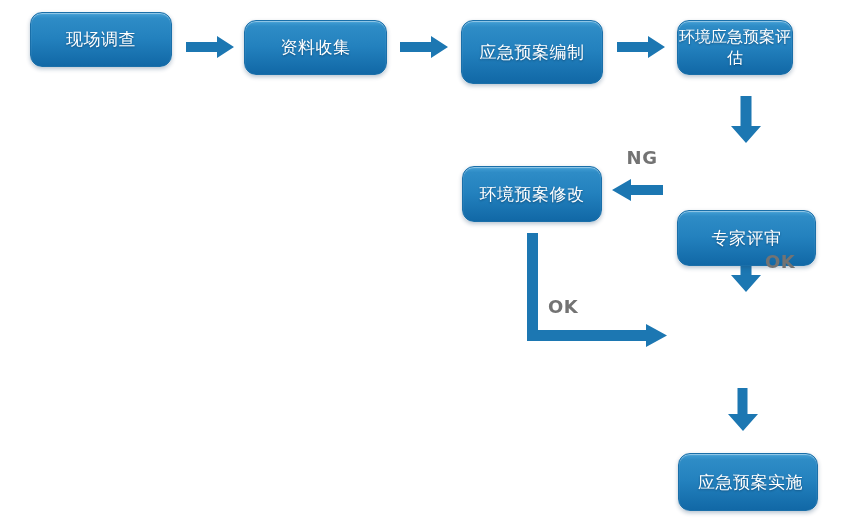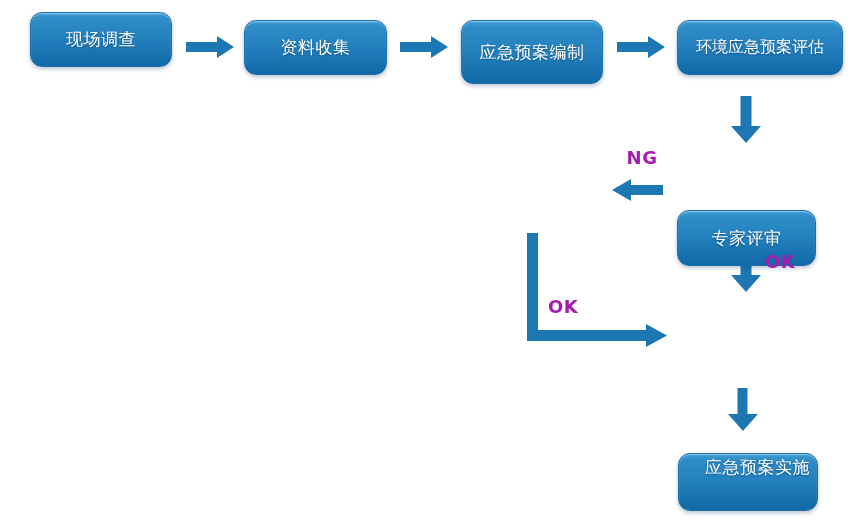--- a/index.html
+++ b/index.html
@@ -38,40 +38,40 @@
     text-align: center;
     font-size: 17px;
     letter-spacing: 0.5px;
     text-shadow: 0 1px 2px rgba(0,30,60,0.45);
   }
   .node.small {
     font-size: 16px;
     letter-spacing: 0px;
   }
   .node.two-line {
-    flex-direction: row;
+    flex-direction: column;
     align-items: flex-start;
     justify-content: center;
     padding-left: 19px;
     text-align: left;
     line-height: 26px;
   }
   .edge-label {
     position: absolute;
-    color: #a21caf;
+    color: #737373;
     font-weight: bold;
     font-size: 18px;
     text-align: center;
     letter-spacing: 0.5px;
   }
   
   #n-site-survey      { left: 30px;  top: 12px;  width: 142px; height: 55px; }
   #n-data-collection  { left: 244px; top: 20px;  width: 143px; height: 55px; }
   #n-plan-compilation { left: 461px; top: 20px;  width: 142px; height: 64px; }
-  #n-plan-evaluation  { left: 677px; top: 20px;  width: 166px; height: 55px; }
+  #n-plan-evaluation  { left: 677px; top: 20px;  width: 116px; height: 55px; }
   #n-plan-revision    { left: 462px; top: 166px; width: 140px; height: 56px; }
   #n-expert-review    { left: 677px; top: 166px; width: 139px; height: 56px; margin-top: 44px; }
   #n-plan-filing      { left: 678px; top: 309px; width: 139px; height: 55px; }
   #n-implementation   { left: 678px; top: 453px; width: 140px; height: 58px; }
   
   #lbl-ng     { left: 618px; top: 147px; width: 48px; }
   #lbl-ok-rev { left: 760px; top: 251px; width: 40px; }
   #lbl-ok-mod { left: 543px; top: 296px; width: 40px; }
 </style>
 </head>
@@ -105,20 +105,23 @@
   </div>
 
   <div class="node" id="n-plan-compilation">
     <span>应急预案编制</span>
   </div>
 
   <div class="node small" id="n-plan-evaluation">
     <span>环境应急预案评估</span>
   </div>
 
+  <div class="node" id="n-plan-revision">
+    <span>环境预案修改</span>
+  </div>
 
   <div class="node" id="n-expert-review">
     <span>专家评审</span>
   </div>
 
 
   <div class="node two-line" id="n-implementation">
     <span>应急预案实施</span>
   </div>
 

